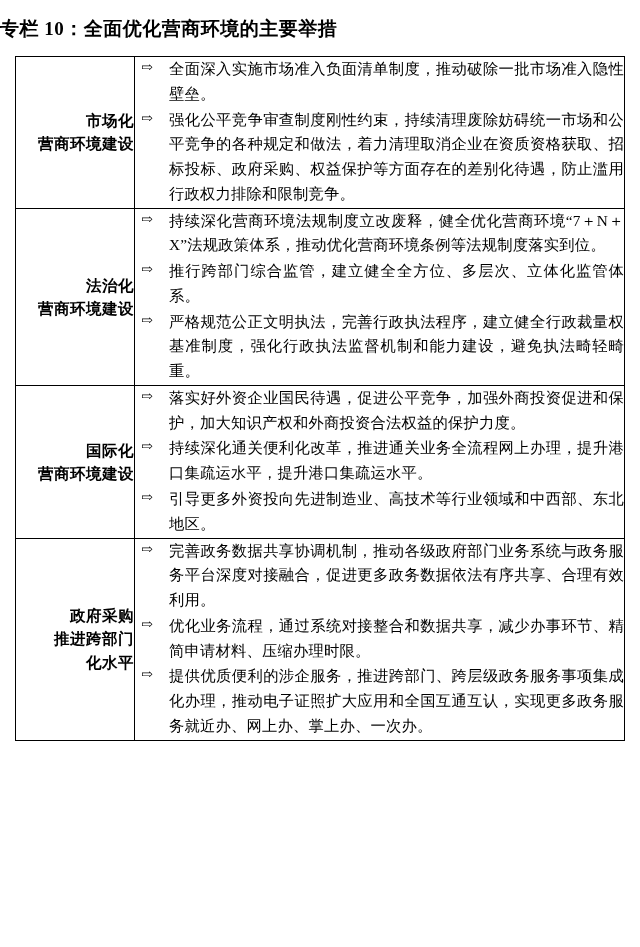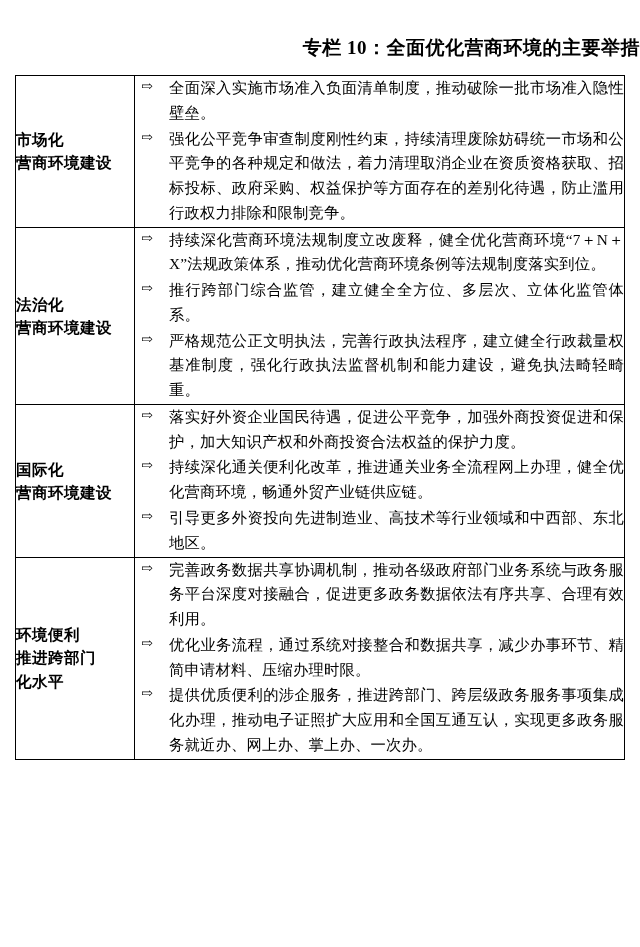--- a/index.html
+++ b/index.html
@@ -14,43 +14,42 @@
     color: #000000;
   }
   .page {
     width: 640px;
     height: 947px;
     position: relative;
     box-sizing: border-box;
     padding: 0;
   }
   .doc-title {
-    text-align: right;
+    text-align: left;
     font-family: "Liberation Serif", "DejaVu Serif", serif;
     font-size: 19px;
     font-weight: bold;
     letter-spacing: 0.5px;
     padding-top: 16px;
     padding-bottom: 14px;
-    margin-top: 19px;
   }
   table.box {
     border-collapse: collapse;
     width: 610px;
     margin: 0 auto;
     table-layout: fixed;
   }
   table.box td {
     border: 1px solid #000000;
     vertical-align: middle;
     padding: 0;
   }
   td.label {
     width: 118px;
-    text-align: left;
+    text-align: right;
     font-size: 15.5px;
     font-weight: bold;
     line-height: 1.5;
     letter-spacing: 0.5px;
     padding: 6px 4px;
   }
   td.content {
     padding: 9px 10px 9px 6px;
   }
   ul.items {
@@ -136,33 +135,33 @@
           <span class="label-line">营商环境建设</span>
         </td>
         <td class="content">
           <ul class="items">
             <li>
               <span class="bullet">⇨</span>
               <span>落实好外资企业国民待遇，促进公平竞争，加强外商投资促进和保护，加大知识产权和外商投资合法权益的保护力度。</span>
             </li>
             <li>
               <span class="bullet">⇨</span>
-              <span>持续深化通关便利化改革，推进通关业务全流程网上办理，健全优化营商环境，畅通外贸产业链供应链。</span>
+              <span>持续深化通关便利化改革，推进通关业务全流程网上办理，提升港口集疏运水平，提升港口集疏运水平。</span>
             </li>
             <li>
               <span class="bullet">⇨</span>
               <span>引导更多外资投向先进制造业、高技术等行业领域和中西部、东北地区。</span>
             </li>
           </ul>
         </td>
       </tr>
 
       <tr>
         <td class="label">
-          <span class="label-line">环境便利</span>
+          <span class="label-line">政府采购</span>
           <span class="label-line">推进跨部门</span>
           <span class="label-line">化水平</span>
         </td>
         <td class="content">
           <ul class="items">
             <li>
               <span class="bullet">⇨</span>
               <span>完善政务数据共享协调机制，推动各级政府部门业务系统与政务服务平台深度对接融合，促进更多政务数据依法有序共享、合理有效利用。</span>
             </li>
             <li>

